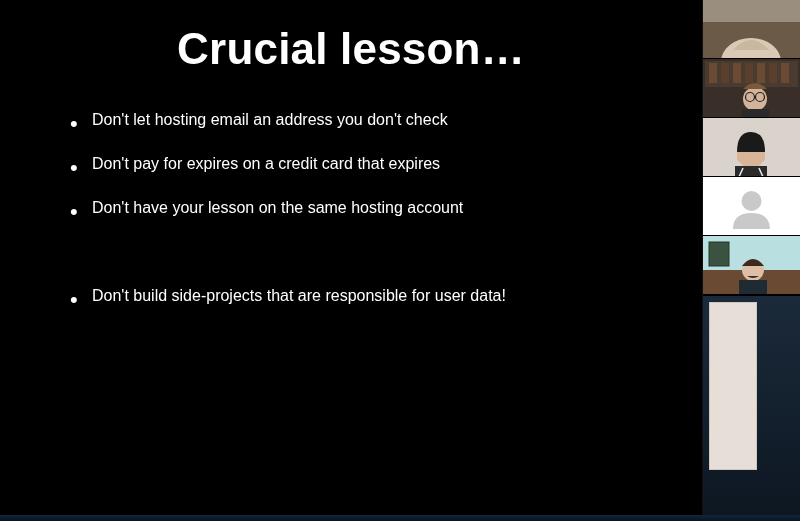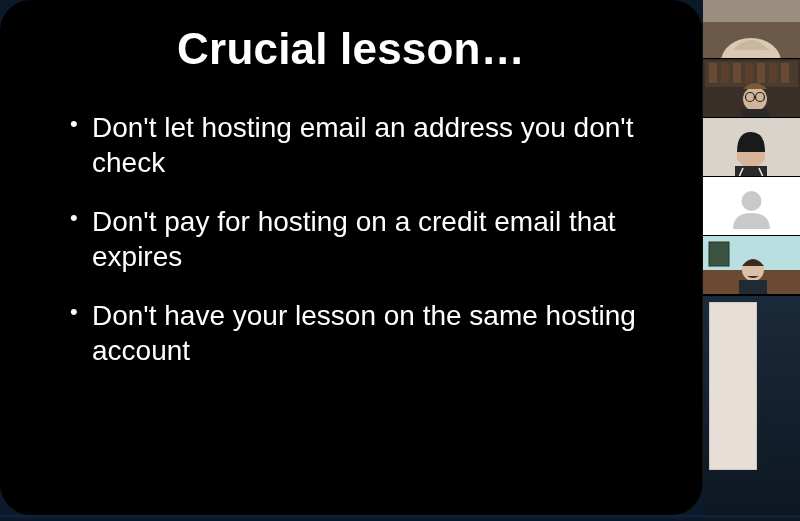--- a/index.html
+++ b/index.html
@@ -16,37 +16,36 @@
       width: 800px;
       height: 515px;
     }
     .slide {
       width: 703px;
       height: 515px;
       background: #000;
       color: #fff;
       padding: 18px 40px 40px 40px;
       border-right: 1px solid #111;
-      border-radius: 31px;
     }
     .slide-title {
       font-size: 44px;
       font-weight: 600;
       text-align: center;
       letter-spacing: 0.2px;
       margin-top: 6px;
       margin-bottom: 36px;
     }
     .bullets {
       list-style: none;
       padding-left: 30px;
     }
     .bullets li {
       position: relative;
-      font-size: 28px;
+      font-size: 16px;
       line-height: 1.25;
       margin-bottom: 24px;
       padding-left: 22px;
       font-weight: 400;
     }
     .bullets li::before {
       content: "•";
       position: absolute;
       left: 0;
       top: 0;
@@ -97,23 +96,24 @@
   </style>
 </head>
 <body>
 
 <div class="stage">
 
   <div class="slide">
     <h1 class="slide-title">Crucial lesson…</h1>
     <ul class="bullets">
       <li>Don't let hosting email an address you don't check</li>
-      <li>Don't pay for hosting on a credit email that expires</li>
+      <li>Don't pay for expires on a credit card that expires</li>
       <li>Don't have your lesson on the same hosting account</li>
       <div class="gap"></div>
+      <li>Don't build side-projects that are responsible for user data!</li>
     </ul>
   </div>
 
   <div class="participants">
 
     <div class="tile">
       <svg width="97" height="59" viewBox="0 0 97 59">
         <rect width="97" height="59" fill="#6b5a48"></rect>
         <rect x="0" y="0" width="97" height="22" fill="#9a8e7f"></rect>
         <ellipse cx="48" cy="62" rx="30" ry="24" fill="#d9c9b5"></ellipse>

